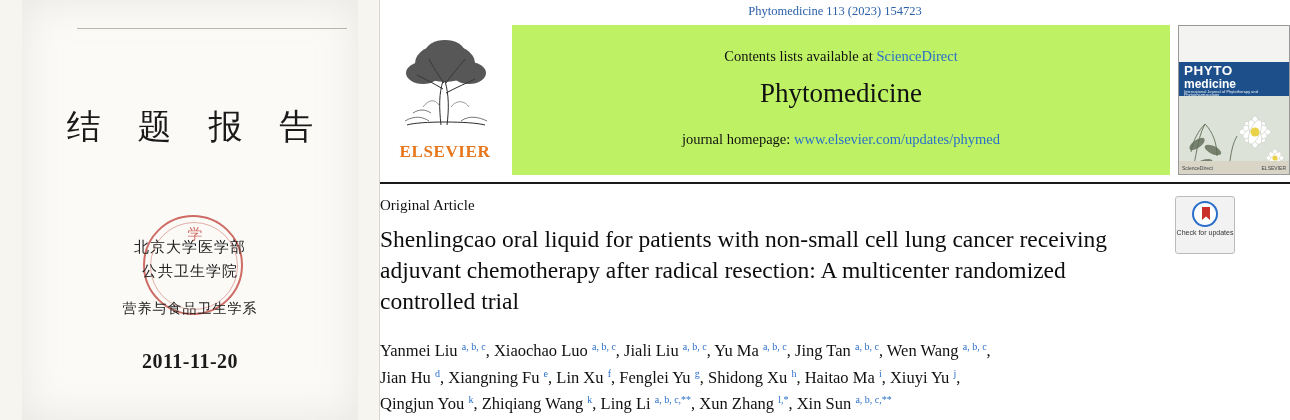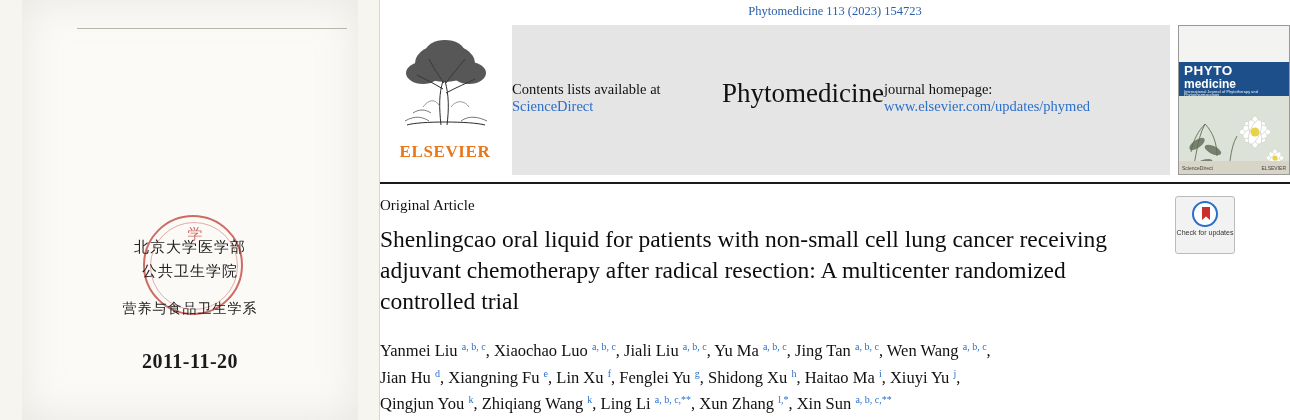--- a/index.html
+++ b/index.html
@@ -138,24 +138,24 @@
   .elsevier-word {
     font-family: "Liberation Serif", serif;
     font-size: 17px;
     font-weight: bold;
     letter-spacing: 0.6px;
     color: #e8761b;
     margin-top: 1px;
   }
   .journal-band {
     flex: 1;
-    background: #e5e5e5;
+    background: #bef264;
     margin: 0 8px 0 2px;
     display: flex;
-    flex-direction: row;
+    flex-direction: column;
     align-items: center;
     justify-content: center;
     padding: 6px 0 10px 0;
   }
   .contents-line {
     font-family: "Liberation Serif", serif;
     font-size: 14.5px;
     color: #111;
   }
   .contents-line a { color: #2a6fc9; text-decoration: none; }
@@ -299,20 +299,21 @@
 </style>
 </head>
 <body>
 
 <div id="root">
 
   <div class="left-panel">
     <div class="cover-sheet">
       <div class="cover-rule"></div>
     </div>
+    <div class="cover-title">结 题 报 告</div>
 
     <div class="seal">
       <div class="seal-char">学</div>
     </div>
 
     <div class="cover-org l2">公共卫生学院</div>
     <div class="cover-org l1">北京大学医学部</div>
     <div class="cover-org l3">营养与食品卫生学系</div>
     <div class="cover-date">2011-11-20</div>
   </div>

